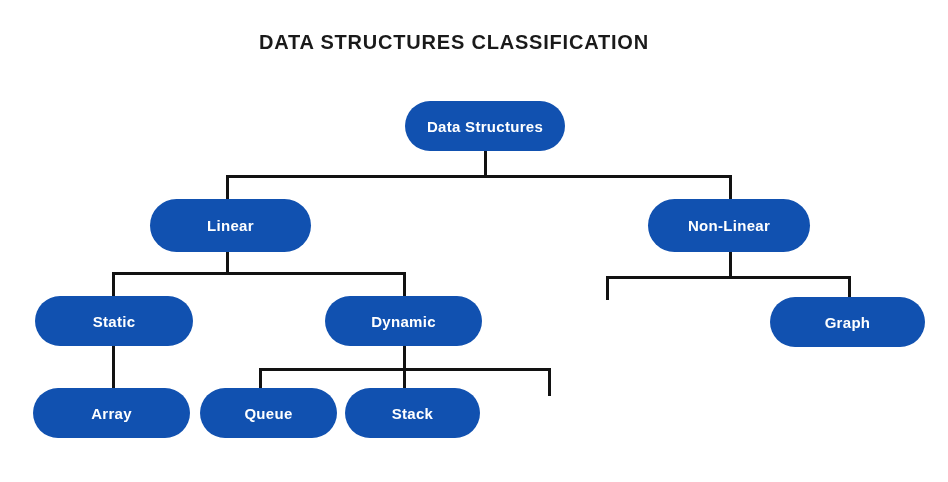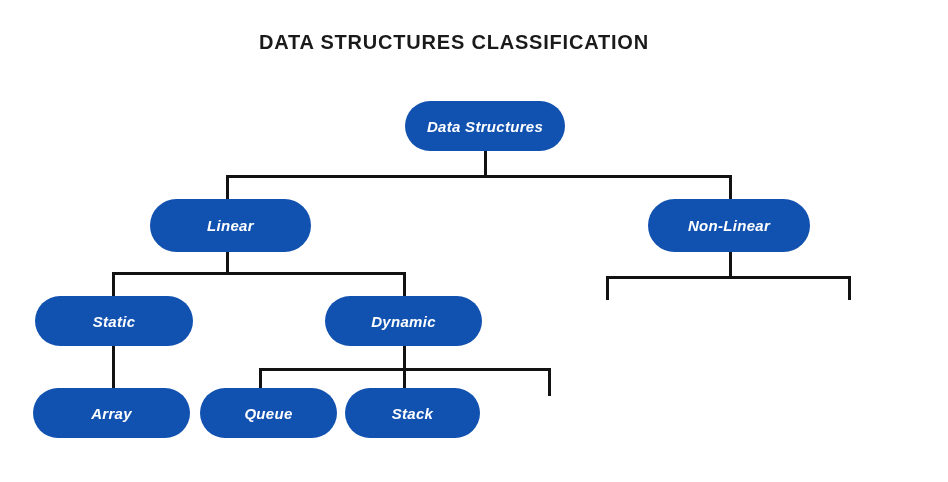--- a/index.html
+++ b/index.html
@@ -34,21 +34,20 @@
     background: var(--node-fill);
     color: var(--node-text);
     border-radius: 27px;
     display: flex;
     align-items: center;
     justify-content: center;
     font-size: 15px;
     font-weight: bold;
     letter-spacing: 0.3px;
     white-space: nowrap;
-    font-style: italic;
   }
   .seg {
     position: absolute;
     background: var(--line);
   }
   
   .n-root       { left: 405px; top: 101px; width: 160px; height: 50px; }
   .n-linear     { left: 150px; top: 199px; width: 161px; height: 53px; }
   .n-nonlinear  { left: 648px; top: 199px; width: 162px; height: 53px; }
   .n-static     { left:  35px; top: 296px; width: 158px; height: 50px; }
@@ -103,17 +102,18 @@
   <div class="seg s-l3-bar"></div>
   <div class="seg s-queue-drop"></div>
   <div class="seg s-stack-drop"></div>
   <div class="seg s-linkedlist-drop"></div>
 
   <div class="node n-root">Data Structures</div>
   <div class="node n-linear">Linear</div>
   <div class="node n-nonlinear">Non-Linear</div>
   <div class="node n-static">Static</div>
   <div class="node n-dynamic">Dynamic</div>
+  <div class="node n-graph">Graph</div>
   <div class="node n-array">Array</div>
   <div class="node n-queue">Queue</div>
   <div class="node n-stack">Stack</div>
 
 </div>
 
 </body></html>

